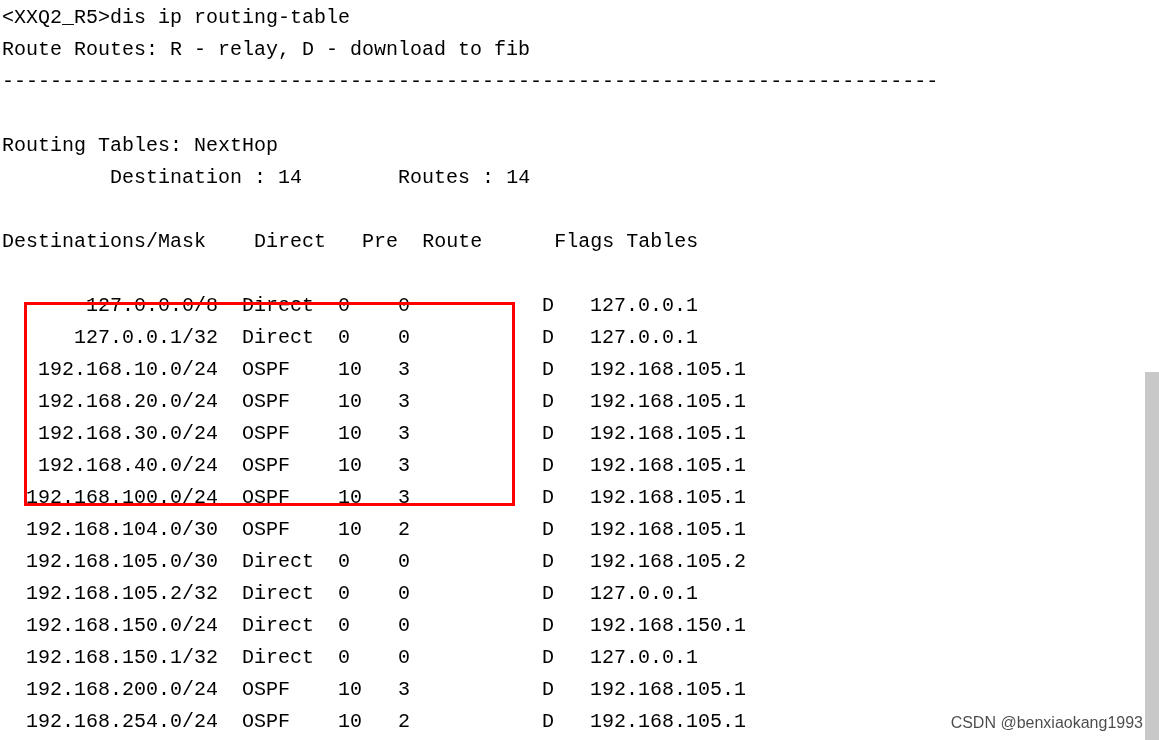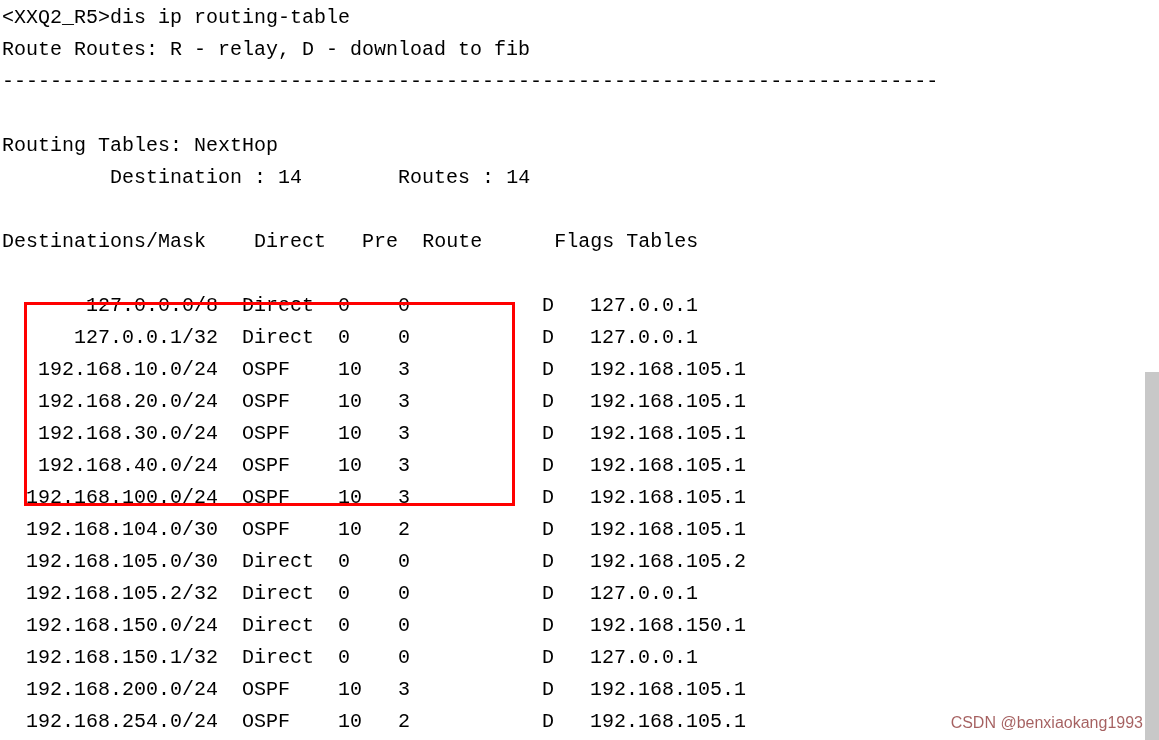--- a/index.html
+++ b/index.html
@@ -21,21 +21,21 @@
     }
     .highlight-box {
       position: absolute;
       border: 3px solid #ff0000;
       pointer-events: none;
     }
     .watermark {
       position: absolute;
       right: 16px;
       bottom: 8px;
-      color: #7f1d1d;
+      color: #000000;
       font-family: sans-serif;
       font-size: 16px;
       opacity: 0.7;
     }
     .scrollbar {
       position: absolute;
       right: 0;
       top: 372px;
       width: 14px;
       height: 368px;

